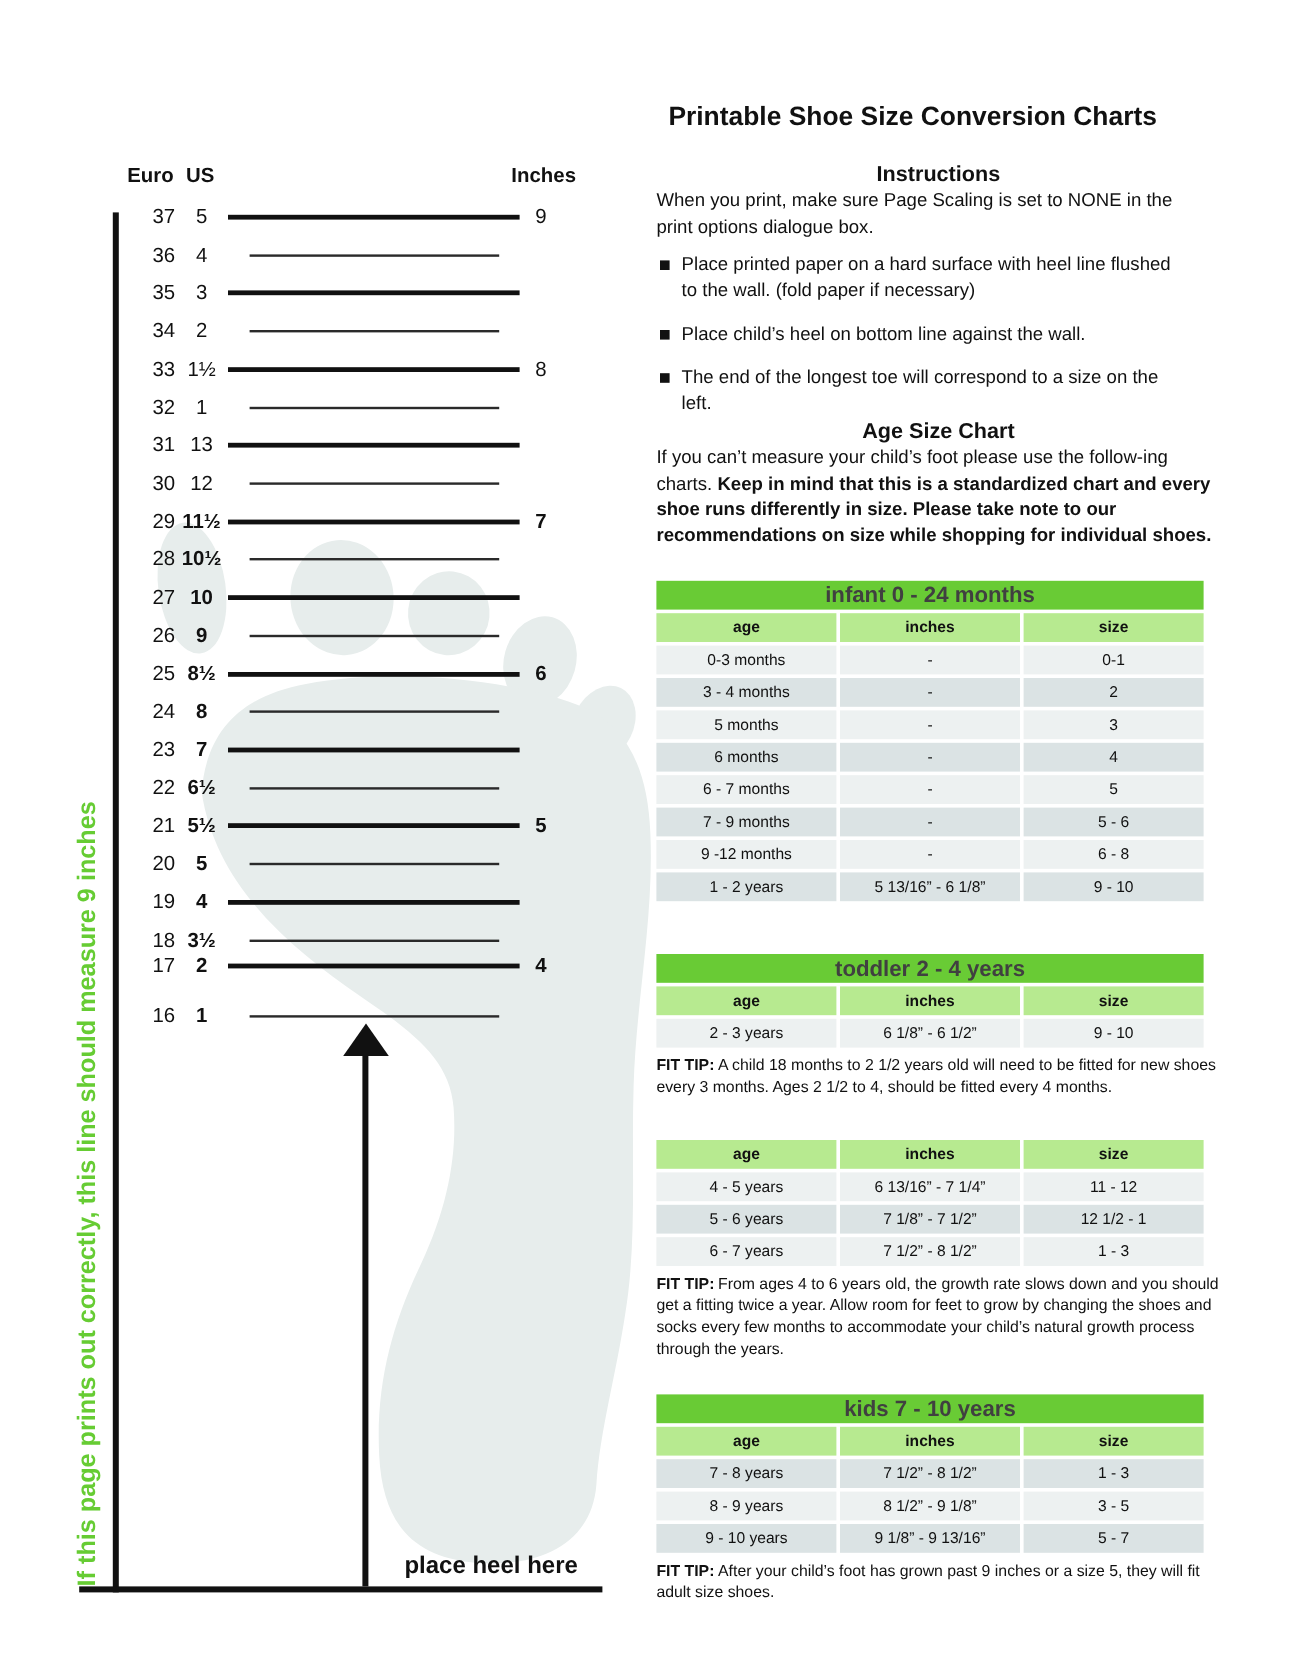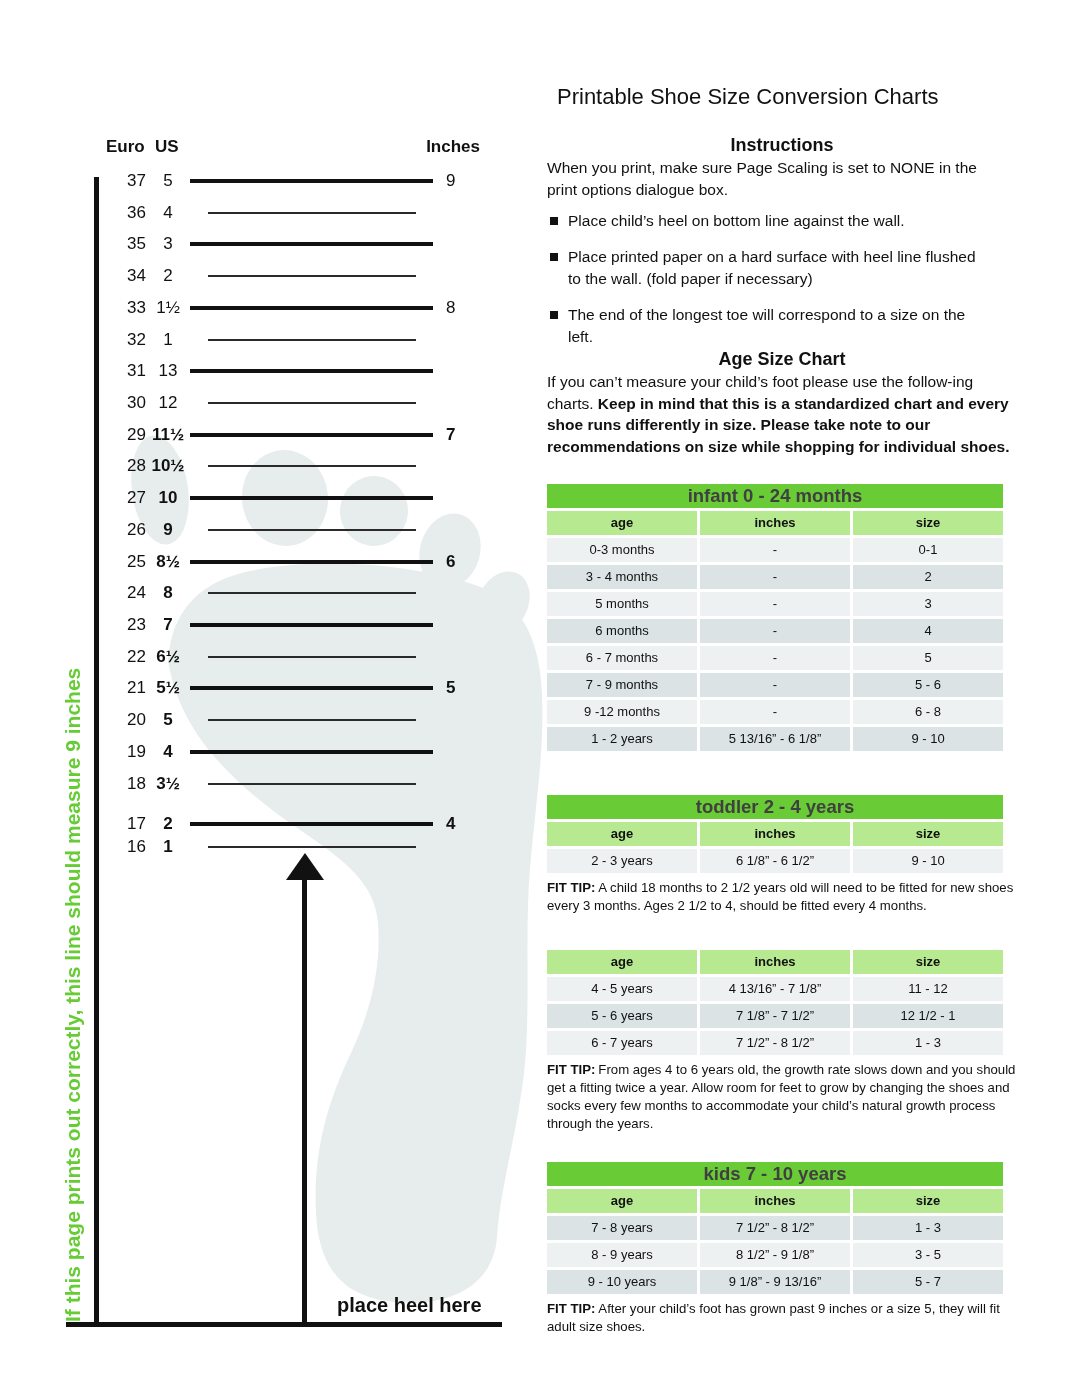--- a/index.html
+++ b/index.html
@@ -32,21 +32,21 @@
   .heel-label { position:absolute; left:337px; top:1294px; font-size:20px; font-weight:bold; white-space:nowrap; }
   .green-note {
     position:absolute; left:60px; top:1322px; width:778px; height:26px; line-height:26px;
     transform:rotate(-90deg); transform-origin:0 0;
     font-size:21px; font-weight:bold; color:var(--note-green,#66cc33); white-space:nowrap;
   }
 
   
   .rightcol { position:absolute; left:547px; top:0; width:470px; height:1400px; z-index:1; }
   .rightcol > * { position:absolute; left:0; margin:0; }
-  .doc-title { top:84px; left:10px; font-size:22px; font-weight:normal; white-space:nowrap; }
+  .doc-title { top:84px; left:10px; font-size:22px; font-weight:bold; white-space:nowrap; }
   .h-center { width:100%; text-align:center; font-size:18px; font-weight:bold; }
   .h-instructions { top:135px; }
   .h-agesize { top:349px; }
   .body-text { font-size:15.5px; line-height:21.5px; }
   .p-intro { top:157px; width:448px; }
   .bullet-list { top:210px; width:445px; list-style:none; padding:0; }
   .bullet-item { position:relative; padding-left:21px; margin:0 0 14px 0; font-size:15.5px; line-height:22px; }
   .bullet-item::before { content:""; position:absolute; left:3px; top:7px; width:8px; height:8px; background:#111; }
   .p-ageintro { top:371px; width:470px; }
   .p-ageintro b { font-weight:bold; }
@@ -195,21 +195,21 @@
         <div class="ruler-row" style="top: 738.8px;">
           <span class="r-euro">19</span>
           <span class="r-us embold">4</span>
           <div class="r-line major"></div>
         </div>
         <div class="ruler-row" style="top: 770.5px; padding-left: 44px;">
           <span class="r-euro">18</span>
           <span class="r-us embold">3½</span>
           <div class="r-line minor"></div>
         </div>
-        <div class="ruler-row" style="top: 811px; padding-left: 40px;">
+        <div class="ruler-row" style="top: 792px; padding-left: 40px;">
           <span class="r-euro">17</span>
           <span class="r-us embold">2</span>
           <div class="r-line major"></div>
           <span class="r-inch embold">4</span>
         </div>
         <div class="ruler-row" style="top: 833.9px;">
           <span class="r-euro">16</span>
           <span class="r-us embold">1</span>
           <div class="r-line minor"></div>
         </div>
@@ -221,22 +221,22 @@
     <div class="heel-label">place heel here</div>
     <div class="green-note">If this page prints out correctly, this line should measure 9 inches</div>
   </div>
 
   <div class="rightcol">
     <h1 class="doc-title">Printable Shoe Size Conversion Charts</h1>
 
     <h2 class="h-center h-instructions">Instructions</h2>
     <p class="body-text p-intro">When you print, make sure Page Scaling is set to NONE in the print options dialogue box.</p>
     <ul class="bullet-list">
+        <li class="bullet-item">Place printed paper on a hard surface with heel line flushed to the wall. (fold paper if necessary)</li>
         <li class="bullet-item">Place child’s heel on bottom line against the wall.</li>
-        <li class="bullet-item">Place printed paper on a hard surface with heel line flushed to the wall. (fold paper if necessary)</li>
         <li class="bullet-item">The end of the longest toe will correspond to a size on the left.</li>
       </ul>
 
     <h2 class="h-center h-agesize">Age Size Chart</h2>
     <p class="body-text p-ageintro"><span>If you can’t measure your child’s foot please use the follow-ing charts. </span><b>Keep in mind that this is a standardized chart and every shoe runs differently in size. Please take note to our recommendations on size while shopping for individual shoes.</b></p>
 
     <div>
         <section class="tsec" style="top: 484px;">
           <div class="band">infant 0 - 24 months</div>
           <div class="trow">
@@ -300,21 +300,21 @@
           <p class="fittip"><b>FIT TIP:</b><span>A child 18 months to 2 1/2 years old will need to be fitted for new shoes every 3 months.  Ages 2 1/2 to 4, should be fitted every 4 months.</span></p>
         </section>
         <section class="tsec" style="top: 950px;">
           <div class="trow">
             <span class="cell hcell">age</span>
             <span class="cell hcell">inches</span>
             <span class="cell hcell">size</span>
           </div>
           <div class="trow">
             <span class="cell light">4 - 5 years</span>
-            <span class="cell light">4 13/16” - 7 1/8”</span>
+            <span class="cell light">6 13/16” - 7 1/4”</span>
             <span class="cell light">11 - 12</span>
           </div>
           <div class="trow">
             <span class="cell dark">5 - 6 years</span>
             <span class="cell dark">7 1/8” - 7 1/2”</span>
             <span class="cell dark">12 1/2 - 1</span>
           </div>
           <div class="trow">
             <span class="cell light">6 - 7 years</span>
             <span class="cell light">7 1/2” - 8 1/2”</span>

